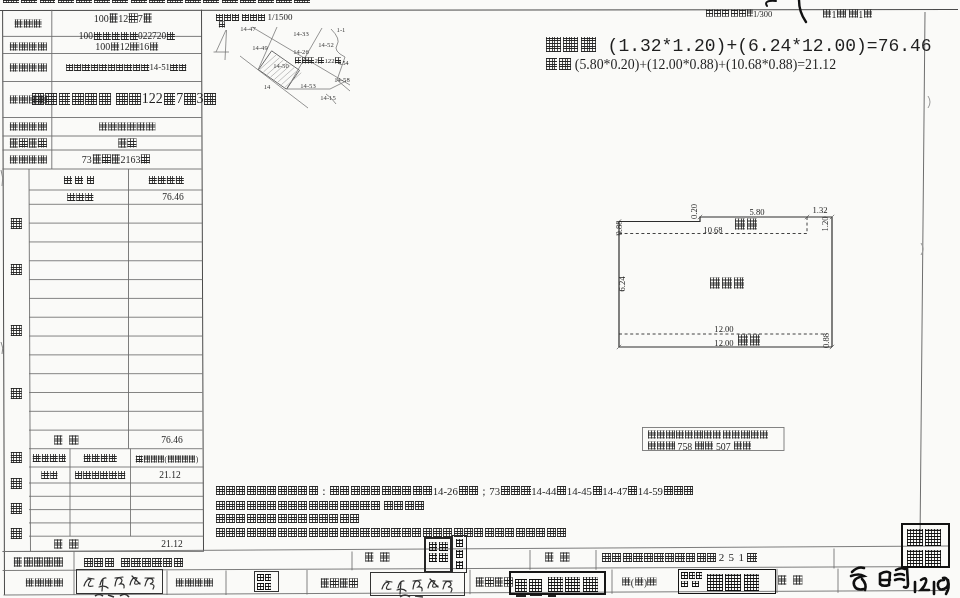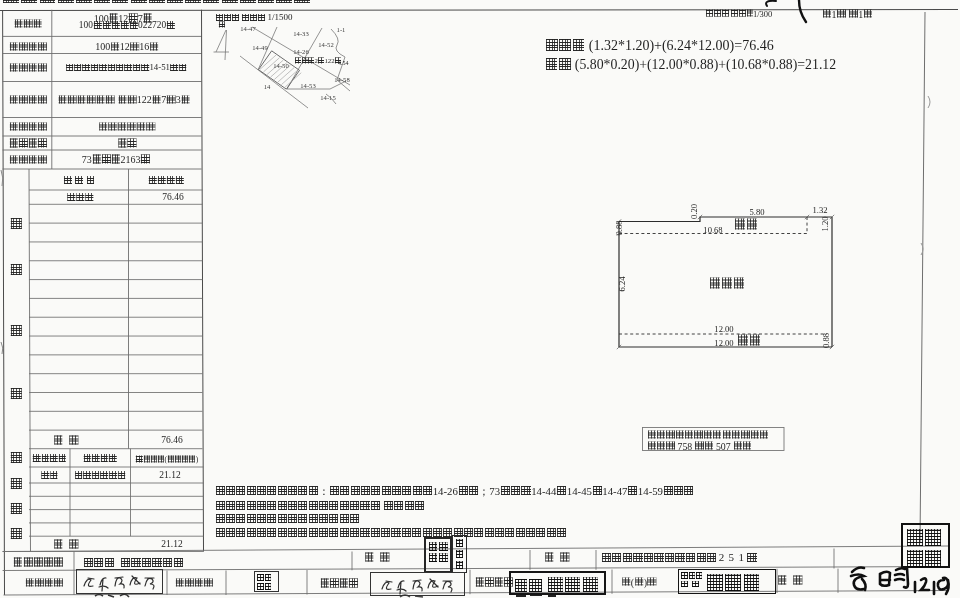--- a/index.html
+++ b/index.html
@@ -220,27 +220,27 @@
 
 <span class="t" style="left:222px;top:24px;font-size:6.5px;transform:translate(-50%,-50%);"><i class="c"></i></span>
 
 <span class="t" style="left:706px;top:13.5px;font-size:8px;transform:translate(0,-50%);"><i class="c"></i><i class="c"></i><i class="c"></i> <i class="c"></i><i class="c"></i><i class="c"></i></span>
 <span class="t" style="left:753px;top:13.5px;font-size:8.5px;transform:translate(0,-50%);">1/300</span>
 
 <span class="t" style="left:822px;top:13.5px;font-size:10px;transform:translate(0,-50%);"><i class="c"></i>1<i class="c"></i> <i class="c"></i>1<i class="c"></i></span>
 
 <span class="t" style="left:28px;top:23.5px;font-size:10px;transform:translate(-50%,-50%);"><i class="c"></i><i class="c"></i><i class="c"></i></span>
 <span class="t" style="left:123px;top:17.8px;font-size:10px;transform:translate(-50%,-50%);">100<i class="c"></i>12<i class="c"></i>7<i class="c"></i></span>
-<span class="t" style="left:127px;top:25px;font-size:9.4px;transform:translate(-50%,-50%);text-align:right;">100<i class="c"></i><i class="c"></i><i class="c"></i><i class="c"></i><i class="c"></i>022720<i class="c"></i></span>
+<span class="t" style="left:127px;top:36px;font-size:9.4px;transform:translate(-50%,-50%);text-align:right;">100<i class="c"></i><i class="c"></i><i class="c"></i><i class="c"></i><i class="c"></i>022720<i class="c"></i></span>
 <span class="t" style="left:28px;top:46.5px;font-size:10px;transform:translate(-50%,-50%);"><i class="c"></i><i class="c"></i><i class="c"></i><i class="c"></i></span>
 <span class="t" style="left:127px;top:46.3px;font-size:10px;transform:translate(-50%,-50%);">100<i class="c"></i>12<i class="c"></i>16<i class="c"></i></span>
 <span class="t" style="left:28px;top:67.5px;font-size:10px;transform:translate(-50%,-50%);"><i class="c"></i><i class="c"></i><i class="c"></i><i class="c"></i></span>
 <span class="t" style="left:126px;top:67.3px;font-size:8.8px;transform:translate(-50%,-50%);"><i class="c"></i><i class="c"></i><i class="c"></i><i class="c"></i><i class="c"></i><i class="c"></i><i class="c"></i><i class="c"></i><i class="c"></i><i class="c"></i>14-51<i class="c"></i><i class="c"></i></span>
 <span class="t" style="left:28px;top:99.5px;font-size:10px;transform:translate(-50%,-50%);"><i class="c"></i><i class="c"></i><i class="c"></i><i class="c"></i></span>
-<span class="t" style="left:124px;top:99.3px;font-size:10px;transform:translate(-50%,-50%);"><i class="c"></i><i class="c"></i><i class="c"></i><i class="c"></i><i class="c"></i><i class="c"></i> <i class="c"></i><i class="c"></i>122<i class="c"></i>7<i class="c"></i>3<i class="c"></i></span>
+<span class="t" style="left:124px;top:99.3px;font-size:14px;transform:translate(-50%,-50%);"><i class="c"></i><i class="c"></i><i class="c"></i><i class="c"></i><i class="c"></i><i class="c"></i> <i class="c"></i><i class="c"></i>122<i class="c"></i>7<i class="c"></i>3<i class="c"></i></span>
 <span class="t" style="left:28px;top:126.5px;font-size:10px;transform:translate(-50%,-50%);"><i class="c"></i><i class="c"></i><i class="c"></i><i class="c"></i></span>
 <span class="t" style="left:127px;top:126.3px;font-size:10px;transform:translate(-50%,-50%);"><i class="c"></i><i class="c"></i><i class="c"></i><i class="c"></i><i class="c"></i><i class="c"></i></span>
 <span class="t" style="left:28px;top:143px;font-size:10px;transform:translate(-50%,-50%);"><i class="c"></i><i class="c"></i><i class="c"></i><i class="c"></i></span>
 <span class="t" style="left:127px;top:142.7px;font-size:10px;transform:translate(-50%,-50%);"><i class="c"></i><i class="c"></i></span>
 <span class="t" style="left:28px;top:159.5px;font-size:10px;transform:translate(-50%,-50%);"><i class="c"></i><i class="c"></i><i class="c"></i><i class="c"></i></span>
 <span class="t" style="left:116px;top:159.2px;font-size:10px;transform:translate(-50%,-50%);">73<i class="c"></i><i class="c"></i><i class="c"></i>2163<i class="c"></i></span>
 
 <span class="t" style="left:79px;top:180px;font-size:9.5px;transform:translate(-50%,-50%);"><i class="c"></i> <i class="c"></i> <i class="c"></i></span>
 <span class="t" style="left:166px;top:180px;font-size:9.5px;transform:translate(-50%,-50%);"><i class="c"></i><i class="c"></i><i class="c"></i><i class="c"></i></span>
 <span class="t" style="left:80px;top:197px;font-size:9.5px;transform:translate(-50%,-50%);"><i class="c"></i><i class="c"></i><i class="c"></i></span>
@@ -260,21 +260,21 @@
 <span class="t" style="left:100px;top:475px;font-size:9px;transform:translate(-50%,-50%);"><i class="c"></i><i class="c"></i><i class="c"></i><i class="c"></i><i class="c"></i><i class="c"></i></span>
 <span class="t" style="left:170px;top:475px;font-size:9.5px;transform:translate(-50%,-50%);">21.12</span>
 <span class="t" style="left:66px;top:544px;font-size:10.5px;transform:translate(-50%,-50%);"><i class="c"></i><i class="sp"></i><i class="c"></i></span>
 <span class="t" style="left:172px;top:544px;font-size:9.5px;transform:translate(-50%,-50%);">21.12</span>
 
 <span class="t" style="left:16px;top:458px;font-size:13px;transform:translate(-50%,-50%);"><i class="d"></i></span>
 <span class="t" style="left:16px;top:484px;font-size:13px;transform:translate(-50%,-50%);"><i class="d"></i></span>
 <span class="t" style="left:16px;top:509px;font-size:13px;transform:translate(-50%,-50%);"><i class="d"></i></span>
 <span class="t" style="left:16px;top:534px;font-size:13px;transform:translate(-50%,-50%);"><i class="d"></i></span>
 
-<span class="t" style="left:545px;top:45.5px;font-size:14px;transform:translate(0,-50%);"><i class="c"></i><i class="c"></i><i class="c"></i> (1.32*1.20)+(6.24*12.00)=76.46</span>
+<span class="t" style="left:545px;top:45.5px;font-size:18px;transform:translate(0,-50%);font-family:Liberation Mono, monospace;"><i class="c"></i><i class="c"></i><i class="c"></i> (1.32*1.20)+(6.24*12.00)=76.46</span>
 <span class="t" style="left:545px;top:64.5px;font-size:13.8px;transform:translate(0,-50%);"><i class="c"></i><i class="c"></i> (5.80*0.20)+(12.00*0.88)+(10.68*0.88)=21.12</span>
 
 <span class="t" style="left:746px;top:224.5px;font-size:12.5px;transform:translate(-50%,-50%);"><i class="c"></i><i class="c"></i></span>
 <span class="t" style="left:727px;top:284px;font-size:12.5px;transform:translate(-50%,-50%);"><i class="c"></i><i class="c"></i><i class="c"></i></span>
 <span class="t" style="left:749px;top:341px;font-size:12.5px;transform:translate(-50%,-50%);"><i class="c"></i><i class="c"></i></span>
 
 <span class="t" style="left:295px;top:60px;font-size:6.8px;transform:translate(0,-50%);"><i class="c"></i><i class="c"></i><i class="c"></i>2<i class="c"></i>122<i class="c"></i></span>
 <span class="t" style="left:338px;top:63px;font-size:6px;transform:translate(0,-50%);">4.54</span>
 
 <span class="t" style="left:215px;top:491.5px;font-size:10.8px;transform:translate(0,-50%);"><i class="c"></i><i class="c"></i><i class="c"></i><i class="c"></i><i class="c"></i><i class="c"></i><i class="c"></i><i class="c"></i><i class="c"></i><i class="c"></i>：<i class="c"></i><i class="c"></i><i class="c"></i><i class="c"></i><i class="c"></i><i class="c"></i><i class="c"></i><i class="c"></i><i class="c"></i><i class="c"></i>14-26<i class="c"></i><i class="c"></i>；73<i class="c"></i><i class="c"></i><i class="c"></i>14-44<i class="c"></i>14-45<i class="c"></i>14-47<i class="c"></i>14-59<i class="c"></i><i class="c"></i><i class="c"></i></span>

